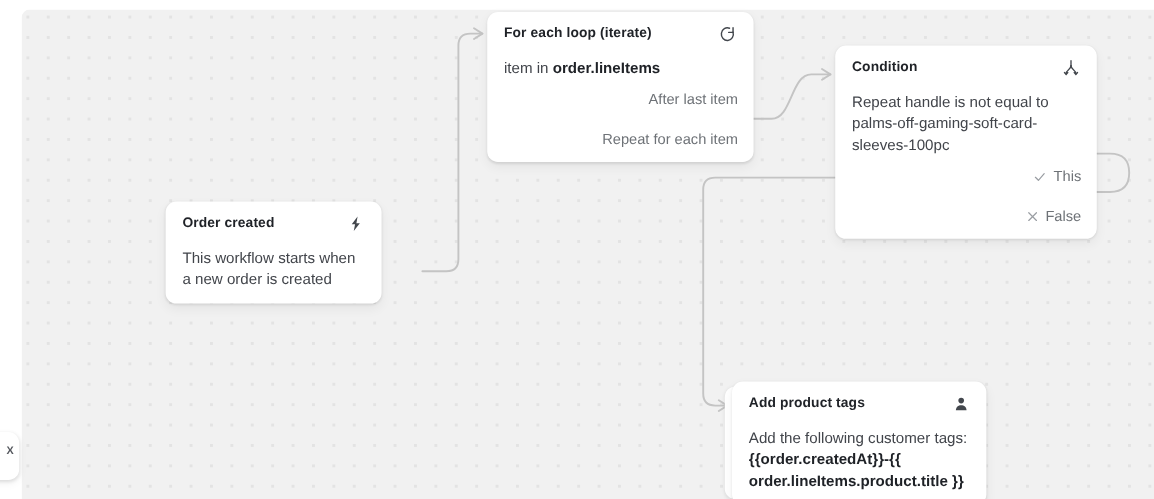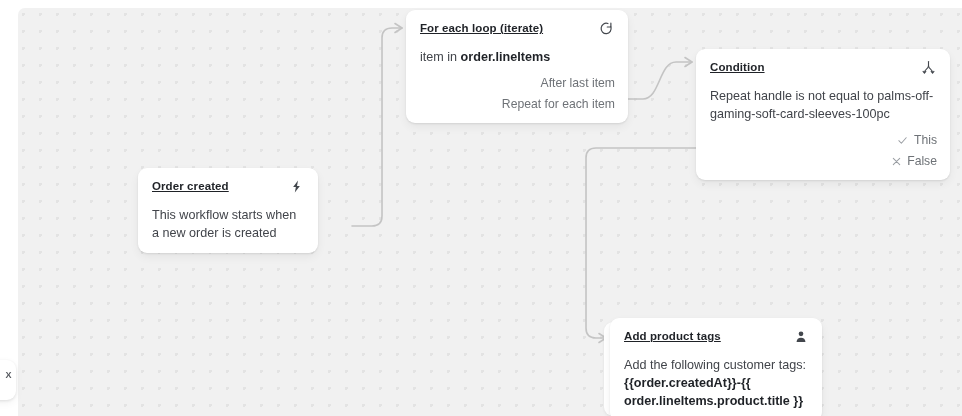--- a/index.html
+++ b/index.html
@@ -78,21 +78,20 @@
     align-items: flex-start;
     justify-content: space-between;
     gap: 8px;
   }
   .node-title {
     font-size: 11.5px;
     font-weight: bold;
     color: #1f2227;
     line-height: 15px;
     letter-spacing: 0.1px;
-    text-decoration: underline;
   }
   .node-icon {
     flex: 0 0 auto;
     width: 17px;
     height: 17px;
     display: flex;
     align-items: center;
     justify-content: center;
     color: #43474d;
     margin-top: -1px;
@@ -106,21 +105,21 @@
     color: #41444a;
     word-break: break-word;
   }
   .node-body b { color: #1f2227; font-weight: bold; }
 
   .port-list {
     margin-top: 9px;
     display: flex;
     flex-direction: column;
     align-items: flex-end;
-    gap: 5px;
+    gap: 17px;
   }
   .port-row {
     display: flex;
     align-items: center;
     justify-content: flex-end;
     gap: 5px;
     font-size: 12.2px;
     color: #6e7277;
     line-height: 16px;
   }
@@ -131,21 +130,21 @@
     display: inline-flex;
     align-items: center;
     justify-content: center;
     color: #9a9ea3;
   }
   .port-glyph svg { display: block; }
 
   
   #node-order-created { left: 138px; top: 168px; width: 180px; }
   #node-foreach-loop  { left: 406px; top: 10px;  width: 222px; }
-  #node-condition     { left: 696px; top: 49px;  width: 254px; }
+  #node-condition     { left: 696px; top: 38px;  width: 218px; }
   #node-add-tags      { left: 610px; top: 318px; width: 212px; }
   #node-add-tags-stack{ left: 604px; top: 322px; width: 212px; height: 94px; }
 
   
   #node-clipped {
     position: absolute;
     left: -18px;
     top: 360px;
     width: 34px;
     height: 40px;

